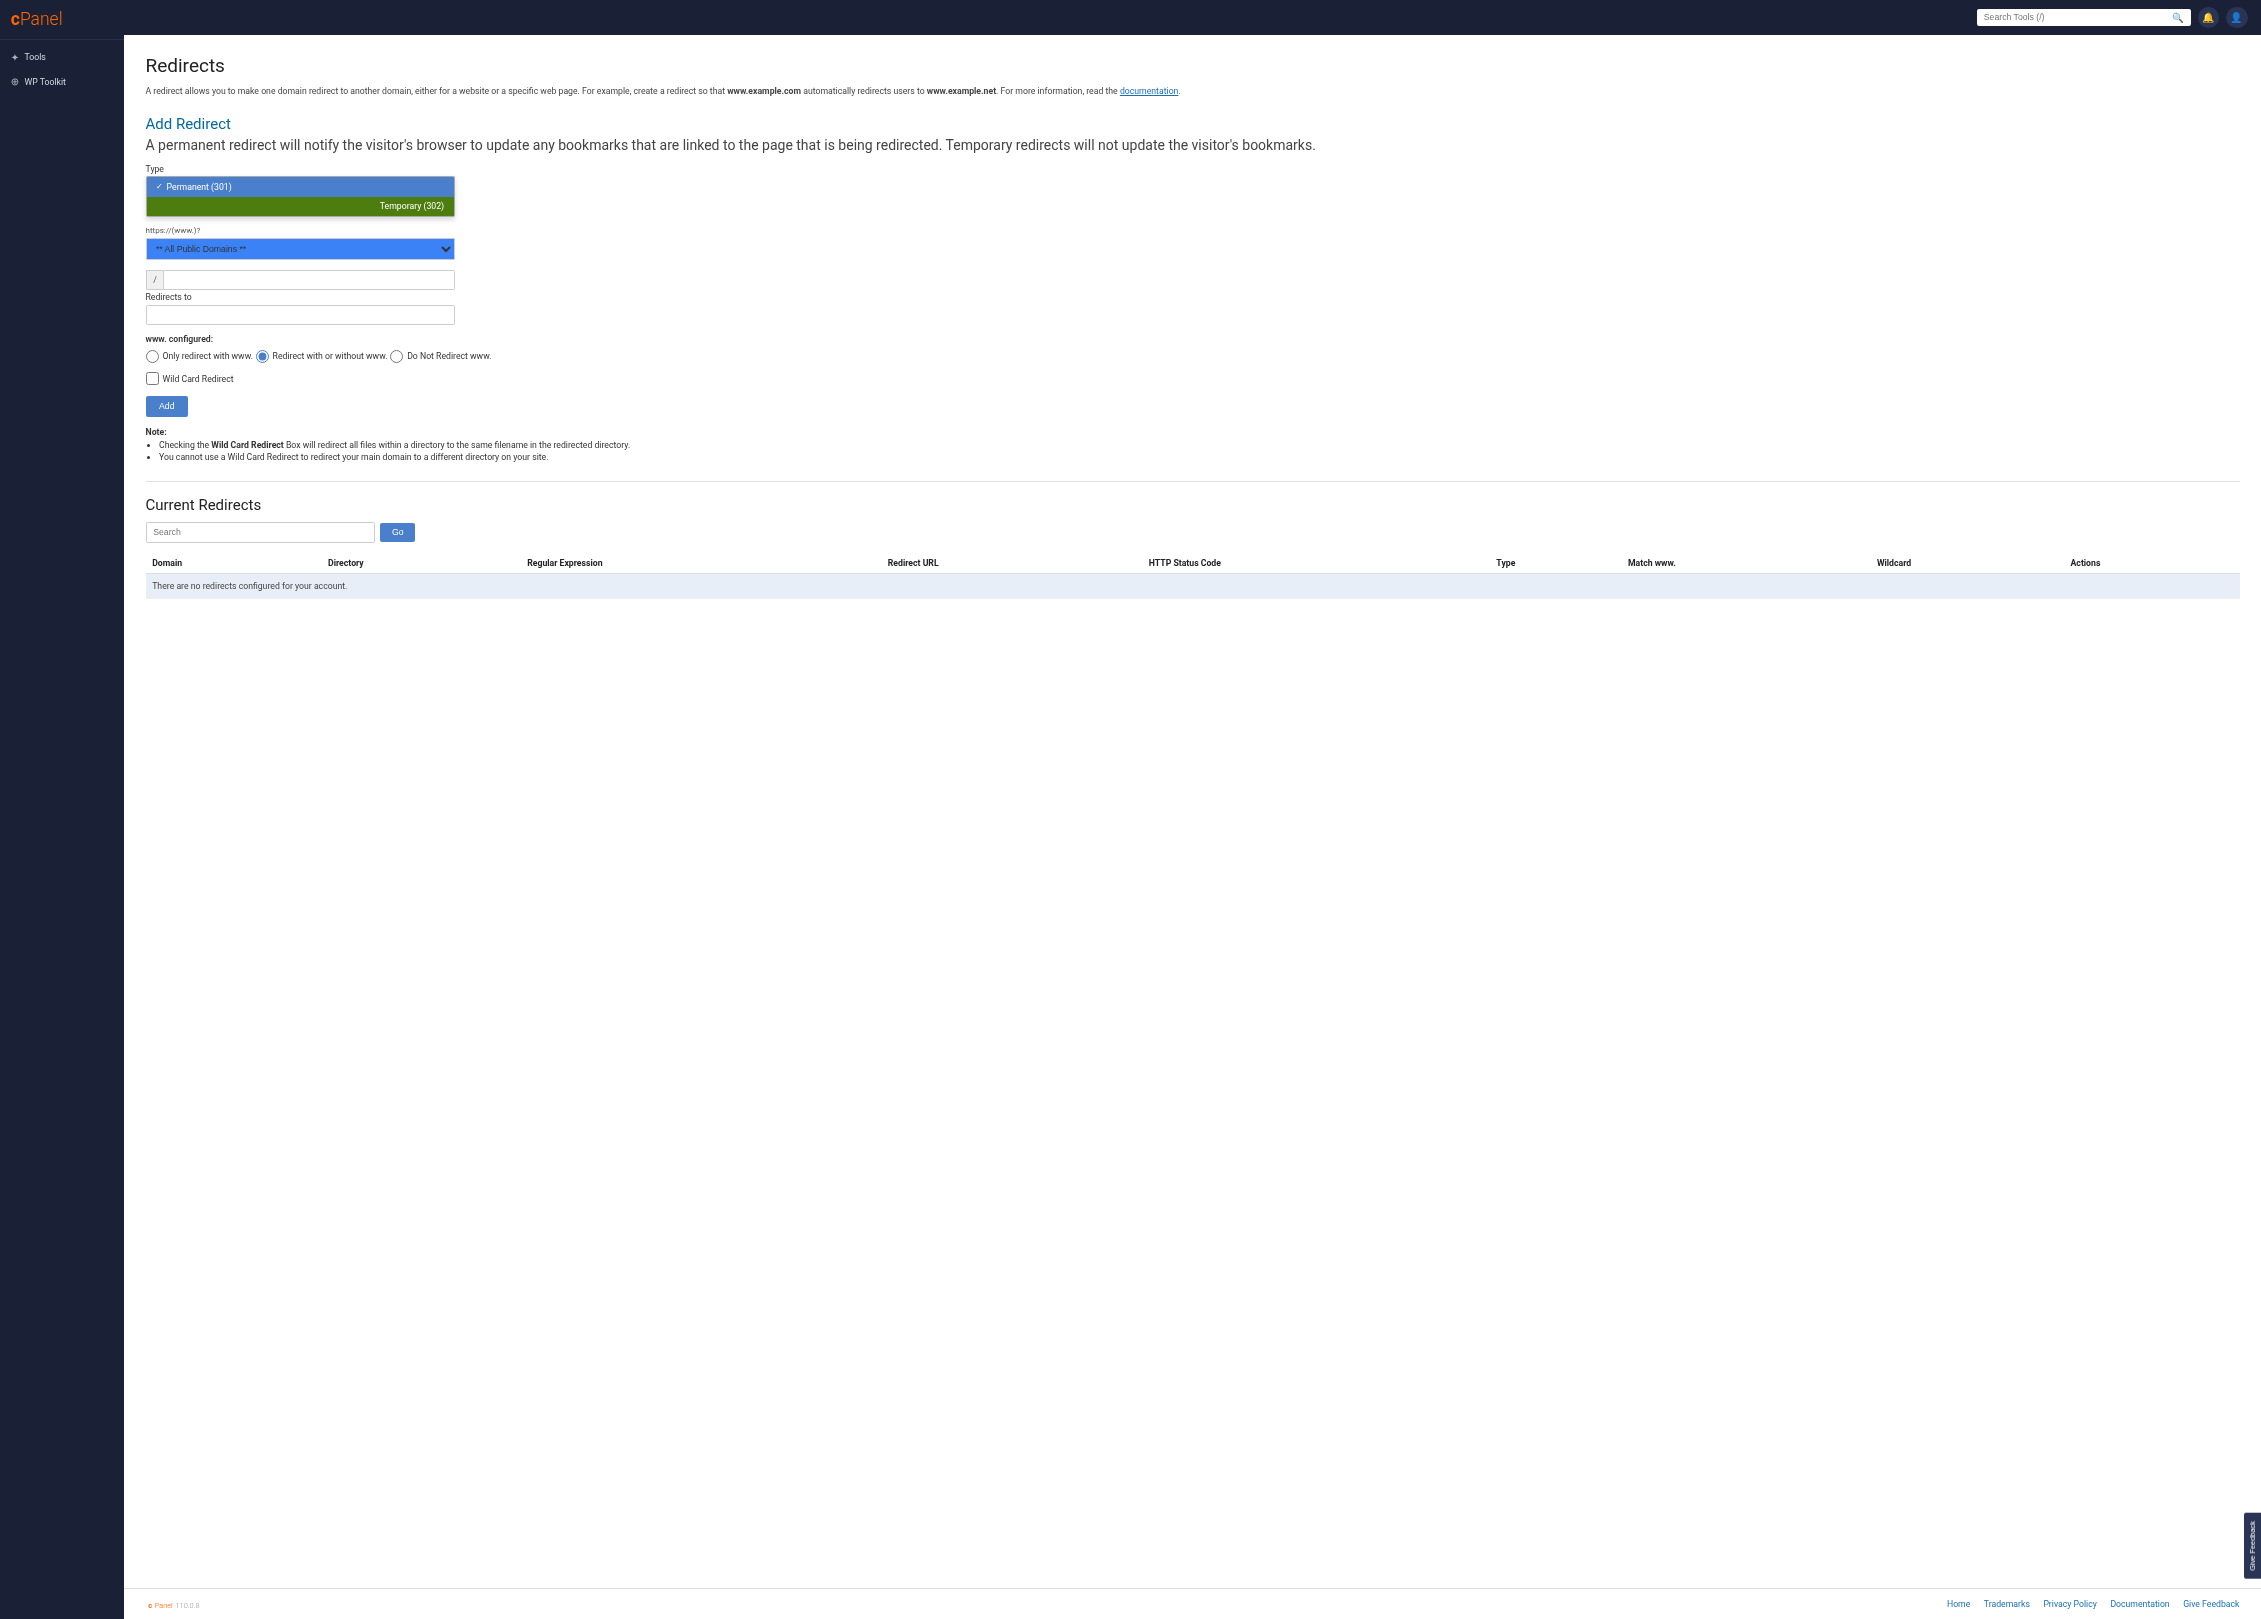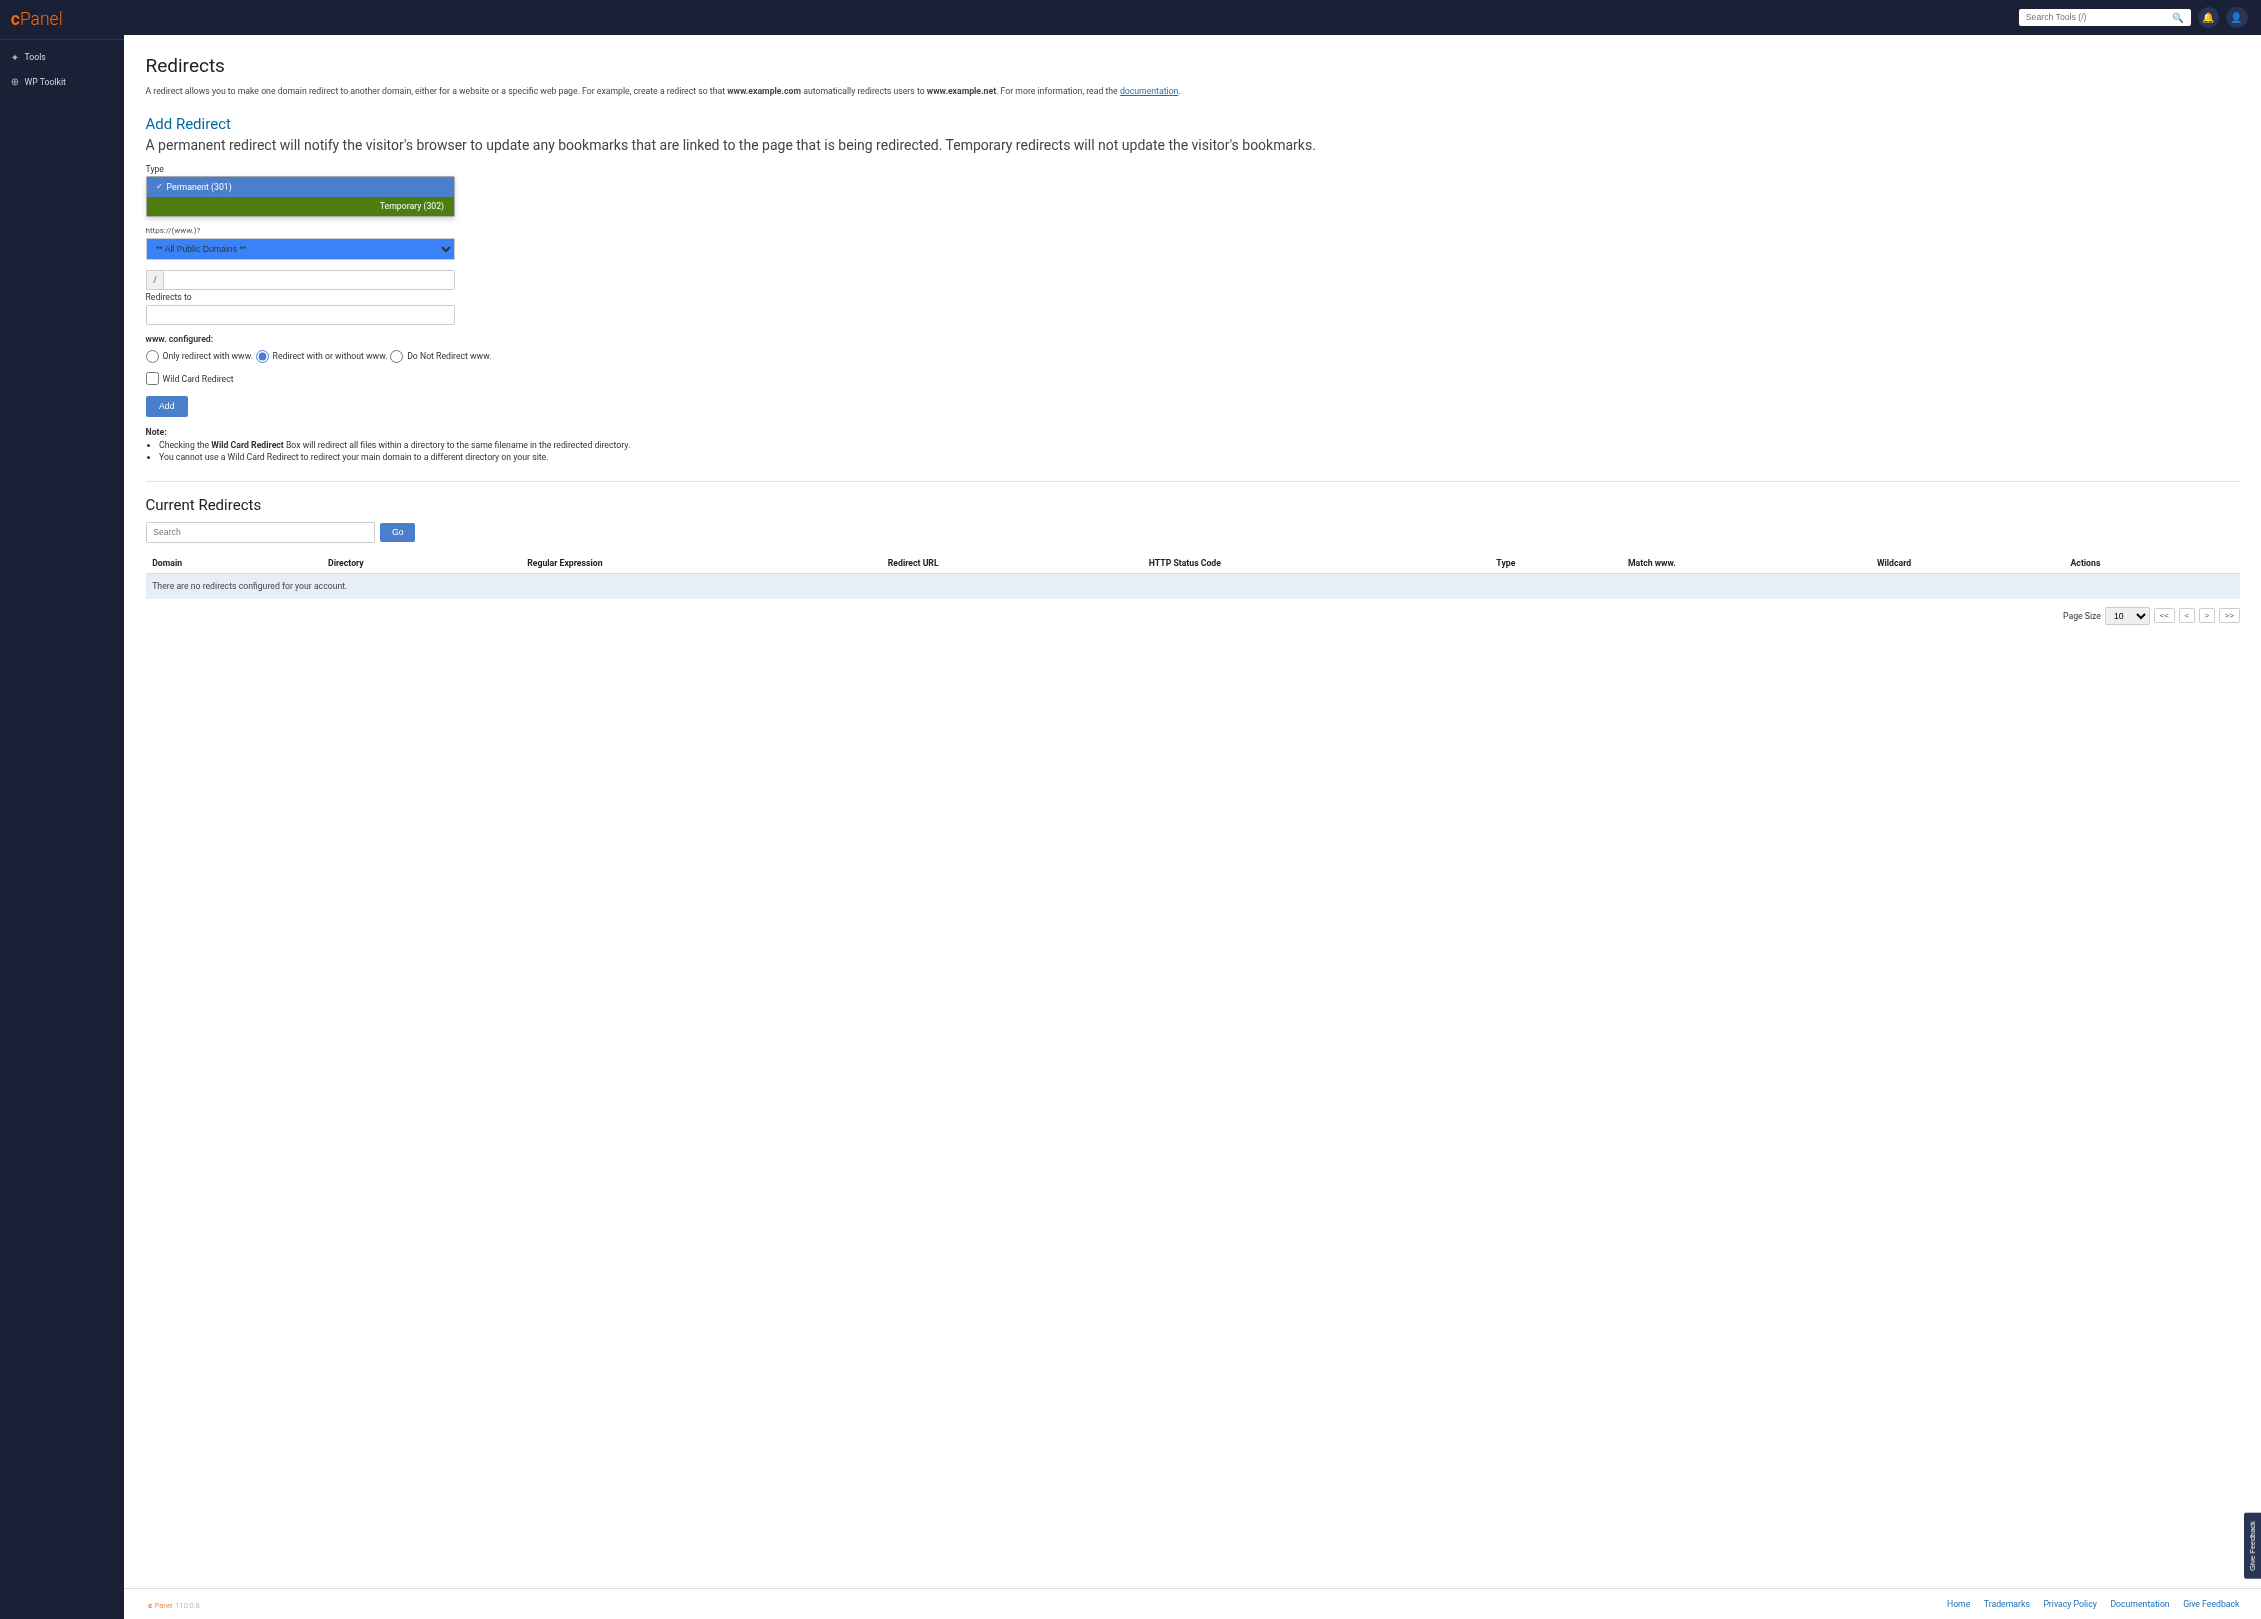--- a/index.html
+++ b/index.html
@@ -64,21 +64,21 @@
       gap: 6.7px;
       min-height: 32px;
     }
     .search-bar {
       display: flex;
       align-items: center;
       background: #fff;
       border-radius: 2px;
       padding: 3.4px 6.7px;
       gap: 4px;
-      width: 172px;
+      width: 214px;
     }
     .search-bar input {
       border: none;
       outline: none;
       font-size: 8.7px;
       flex: 1;
       color: #333;
     }
     .search-icon-btn {
       background: none;
@@ -565,33 +565,20 @@
           <th>Actions</th>
         </tr>
       </thead>
       <tbody>
         <tr class="empty-row">
           <td colspan="9">There are no redirects configured for your account.</td>
         </tr>
       </tbody>
     </table>
 
-    <div class="pagination-row">
-      <span>Page Size</span>
-      <select class="page-size-select">
-        <option>10</option>
-        <option>25</option>
-        <option>50</option>
-        <option>100</option>
-      </select>
-      <button class="page-nav-btn">&lt;&lt;</button>
-      <button class="page-nav-btn">&lt;</button>
-      <button class="page-nav-btn">&gt;</button>
-      <button class="page-nav-btn">&gt;&gt;</button>
-    </div>
 
   </div>
 
   <div class="footer">
     <div class="footer-logo">
       <span style="color:#f60;font-weight:700;">c</span><span style="color:#f60;font-weight:300;">Panel</span><span>110.0.8</span>
     </div>
     <div class="footer-links">
       <a href="#">Home</a>
       <a href="#">Trademarks</a>

